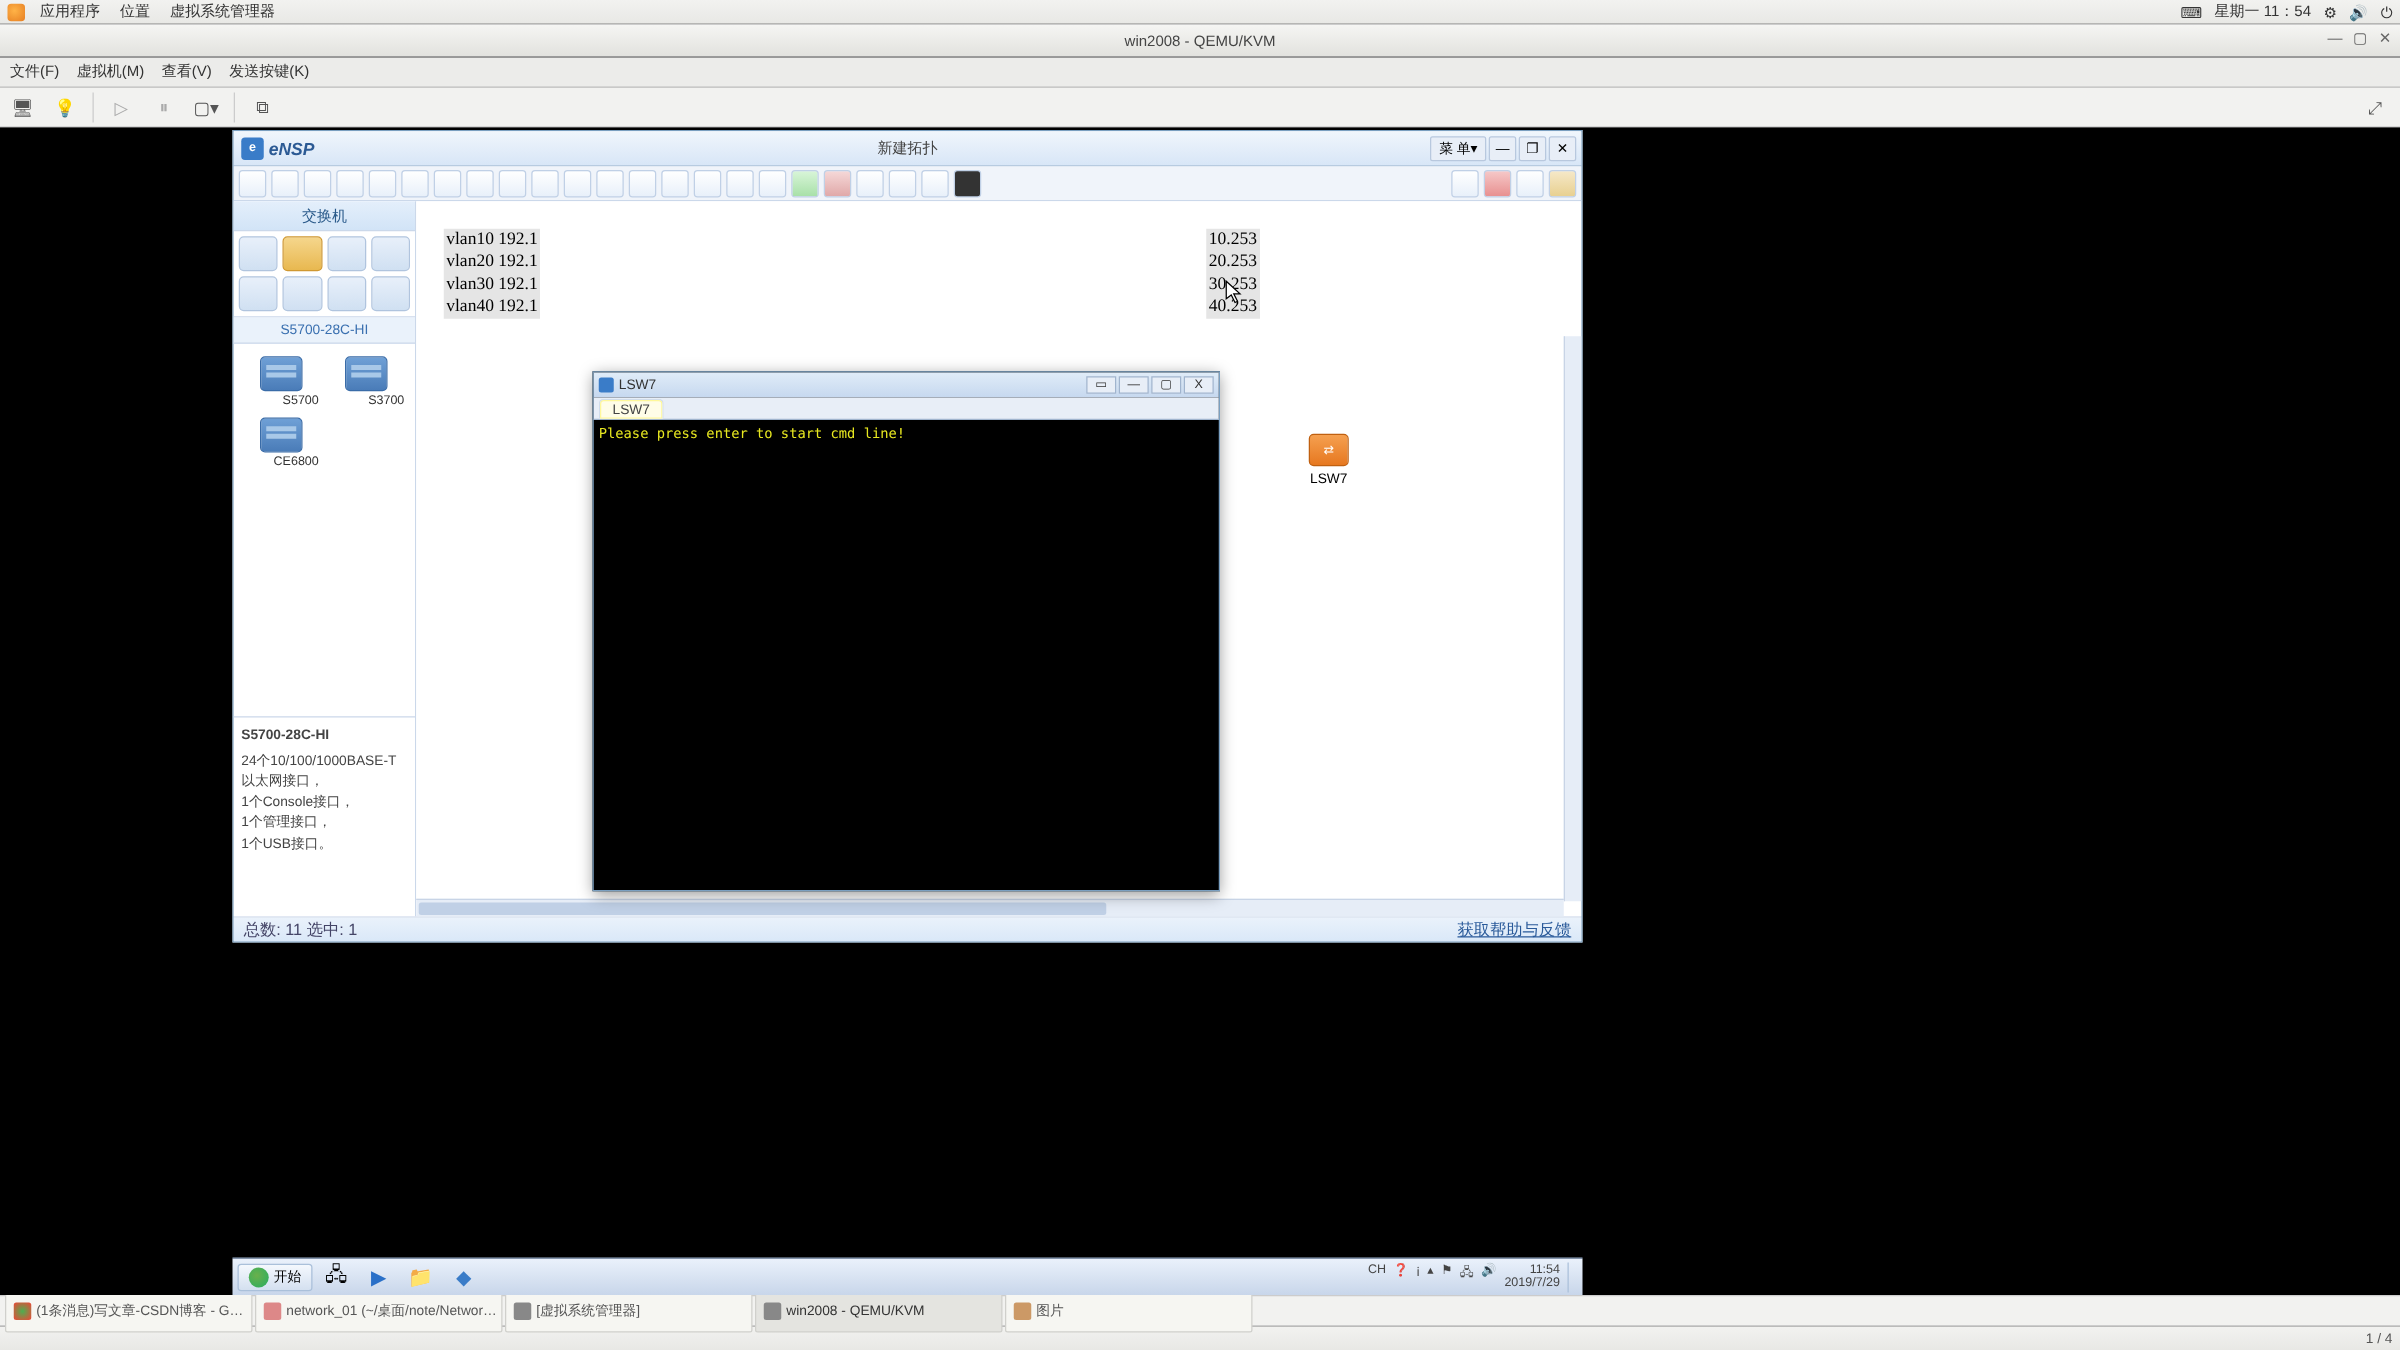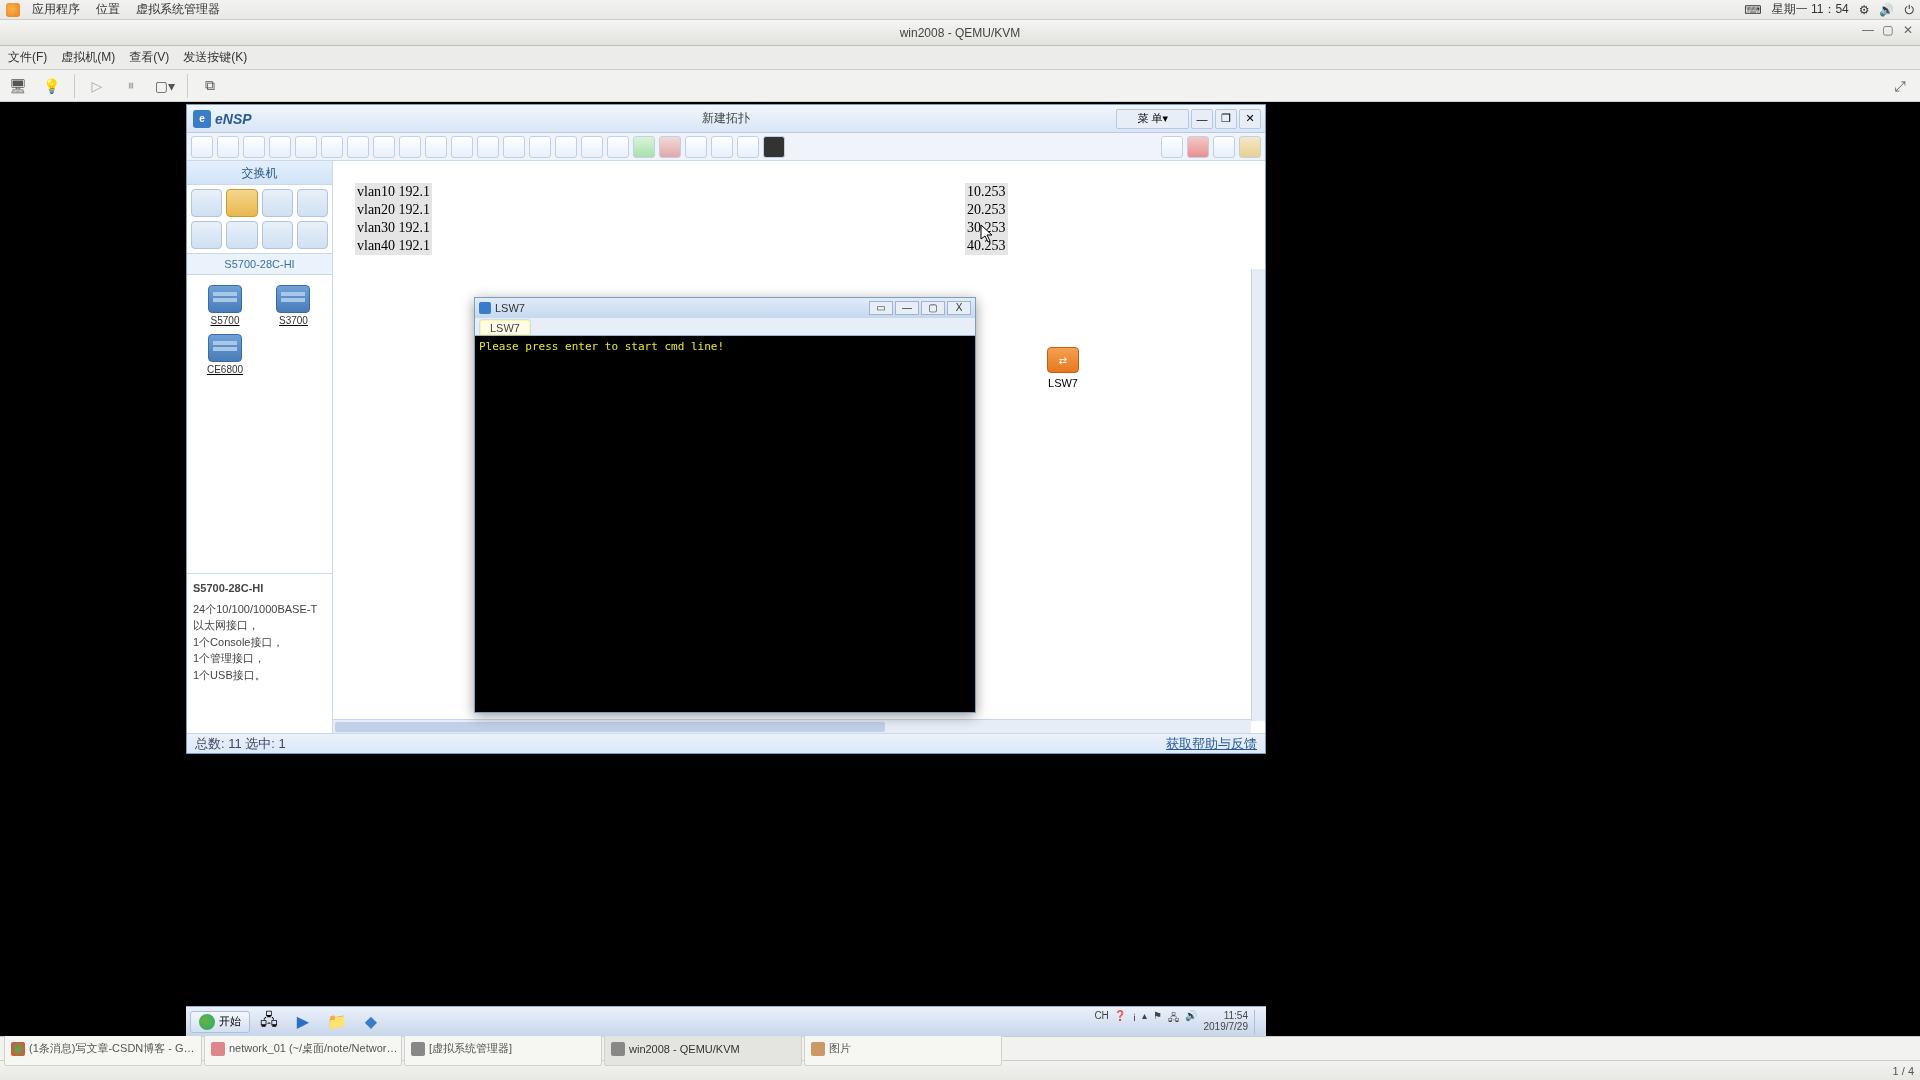--- a/index.html
+++ b/index.html
@@ -30,35 +30,35 @@
 .vm-area { height: calc(1080px - 20px - 26px - 24px - 32px - 24px - 20px); background: #000; position: relative; }
 
 
 .ensp { position: absolute; left: 186px; top: 2px; width: 1080px; height: 650px; background: #fff; border: 1px solid #7a9fc0; }
 .ensp-title { height: 28px; background: linear-gradient(#f0f6fc,#d8e6f7); display:flex; align-items:center; padding: 0 6px; border-bottom:1px solid #b7cbe0; position:relative; }
 .ensp-logo { width:18px; height:18px; background: #3a7cc8; border-radius:3px; display:flex; align-items:center; justify-content:center; color:#fff; font-size:10px; font-weight:bold; margin-right:4px; }
 .ensp-title .brand { font-weight:bold; color:#2c5a94; font-size:14px; font-style:italic; }
 .ensp-title .center { position:absolute; left:50%; transform:translateX(-50%); font-size:12px; color:#444; }
 .ensp-title .right { position:absolute; right:4px; display:flex; align-items:center; gap:2px; }
 .ensp-title .btn { width:22px; height:20px; background:#e8eef7; border:1px solid #b8c8de; font-size:11px; display:flex; align-items:center; justify-content:center; border-radius:2px; }
-.ensp-title .menubtn { width:auto; padding:0 20px; font-size:11px; }
+.ensp-title .menubtn { width:auto; padding:0 6px; font-size:11px; }
 
 .ensp-tb { height: 28px; background: #f0f4fa; border-bottom:1px solid #cbd8ea; display:flex; align-items:center; padding: 0 4px; gap:4px; }
 .ensp-tb .ib { width:22px; height:22px; border:1px solid #c0d0e6; background:linear-gradient(#fff,#e8f0fa); border-radius:3px; }
 .ensp-tb .rib { margin-left:auto; display:flex; gap:4px; }
 
 .ensp-body { display:flex; height: calc(100% - 28px - 28px - 20px); }
 .ensp-left { width: 146px; border-right:1px solid #cbd8ea; display:flex; flex-direction:column; background:#fff; }
 .cat-title { height:24px; background:linear-gradient(#e4effb,#d2e4f7); text-align:center; font-size:12px; line-height:24px; color:#2a5a8a; border-bottom:1px solid #cbd8ea; }
 .cat-icons { padding:4px; display:grid; grid-template-columns: repeat(4,1fr); gap:4px; border-bottom:1px solid #cbd8ea; }
 .cat-icons .ci { height:28px; background:linear-gradient(#e8f0fa,#d0e0f2); border:1px solid #b0c4de; border-radius:4px; }
 .cat-icons .ci.sel { background:linear-gradient(#f5d68c,#e8b850); border-color:#d09830; }
 .model-label { text-align:center; font-size:11px; color:#3a70b0; padding:4px 0; background:#eaf2fb; border-bottom:1px solid #cbd8ea; }
 .devices { flex:1; padding:6px; }
-.dev { display:inline-block; width:60px; text-align:center; margin:4px 2px;text-decoration:underline; }
+.dev { display:inline-block; width:60px; text-align:right; margin:4px 2px; }
 .dev .dic { width:34px; height:28px; margin:0 auto; background:linear-gradient(#6fa0d6,#4a7cb8); border-radius:4px; border:1px solid #3a6ca8; position:relative; }
 .dev .dic::after { content:""; position:absolute; left:4px; right:4px; top:6px; height:4px; background:#a8c8e8; box-shadow: 0 6px 0 #a8c8e8; }
 .dev .dl { font-size:10px; color:#333; margin-top:2px; }
 .info-box { border-top:1px solid #cbd8ea; padding:6px; font-size:11px; color:#444; line-height:1.5; height:160px; margin-top:auto; }
 .info-box .it { font-weight:bold; margin-bottom:4px; }
 
 .ensp-canvas { flex:1; background:#fff; position:relative; overflow:hidden; }
 .vlan-box { position:absolute; background:#e5e5e5; font-family: Liberation Serif, serif; font-size:14px; padding:0 2px; color:#000; line-height:18px; white-space:pre; }
 .dev-node { position:absolute; text-align:center; }
 .dev-node .nic { width:32px; height:26px; background:linear-gradient(#f5a050,#e67820); border-radius:4px; margin:0 auto; border:1px solid #c06010; display:flex; align-items:center; justify-content:center; color:#fff; font-size:10px; }

